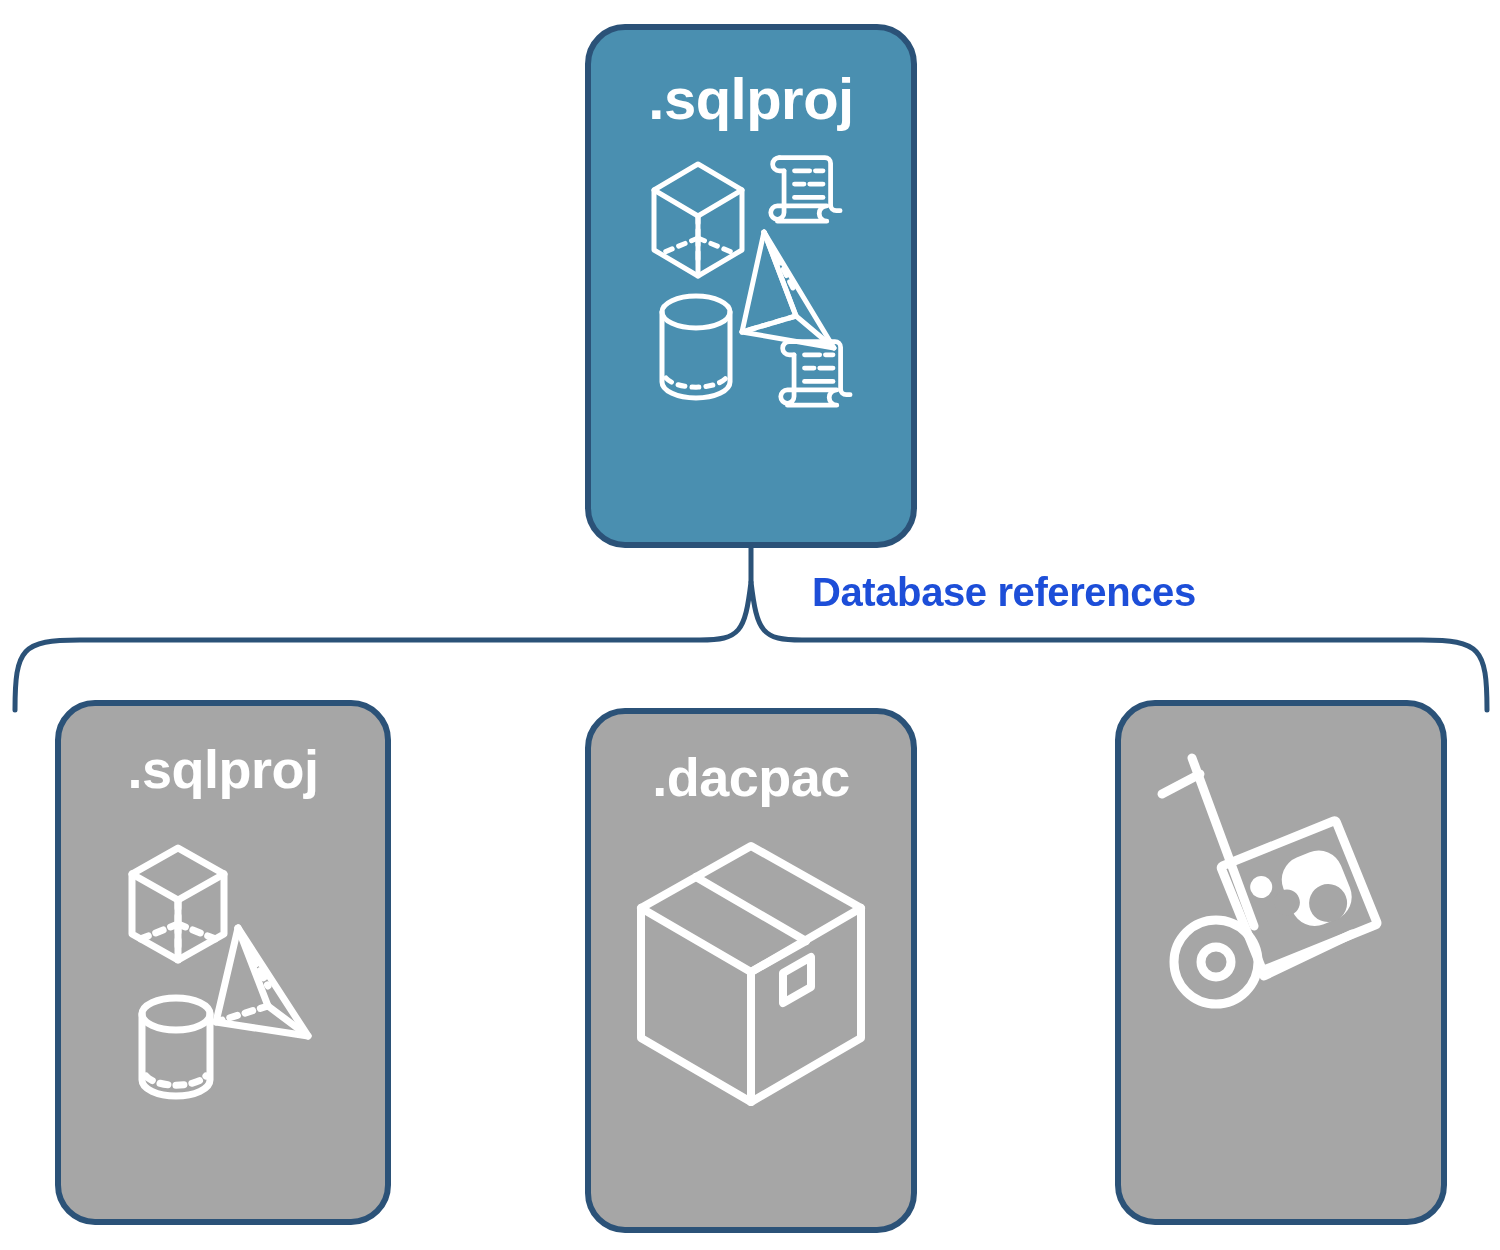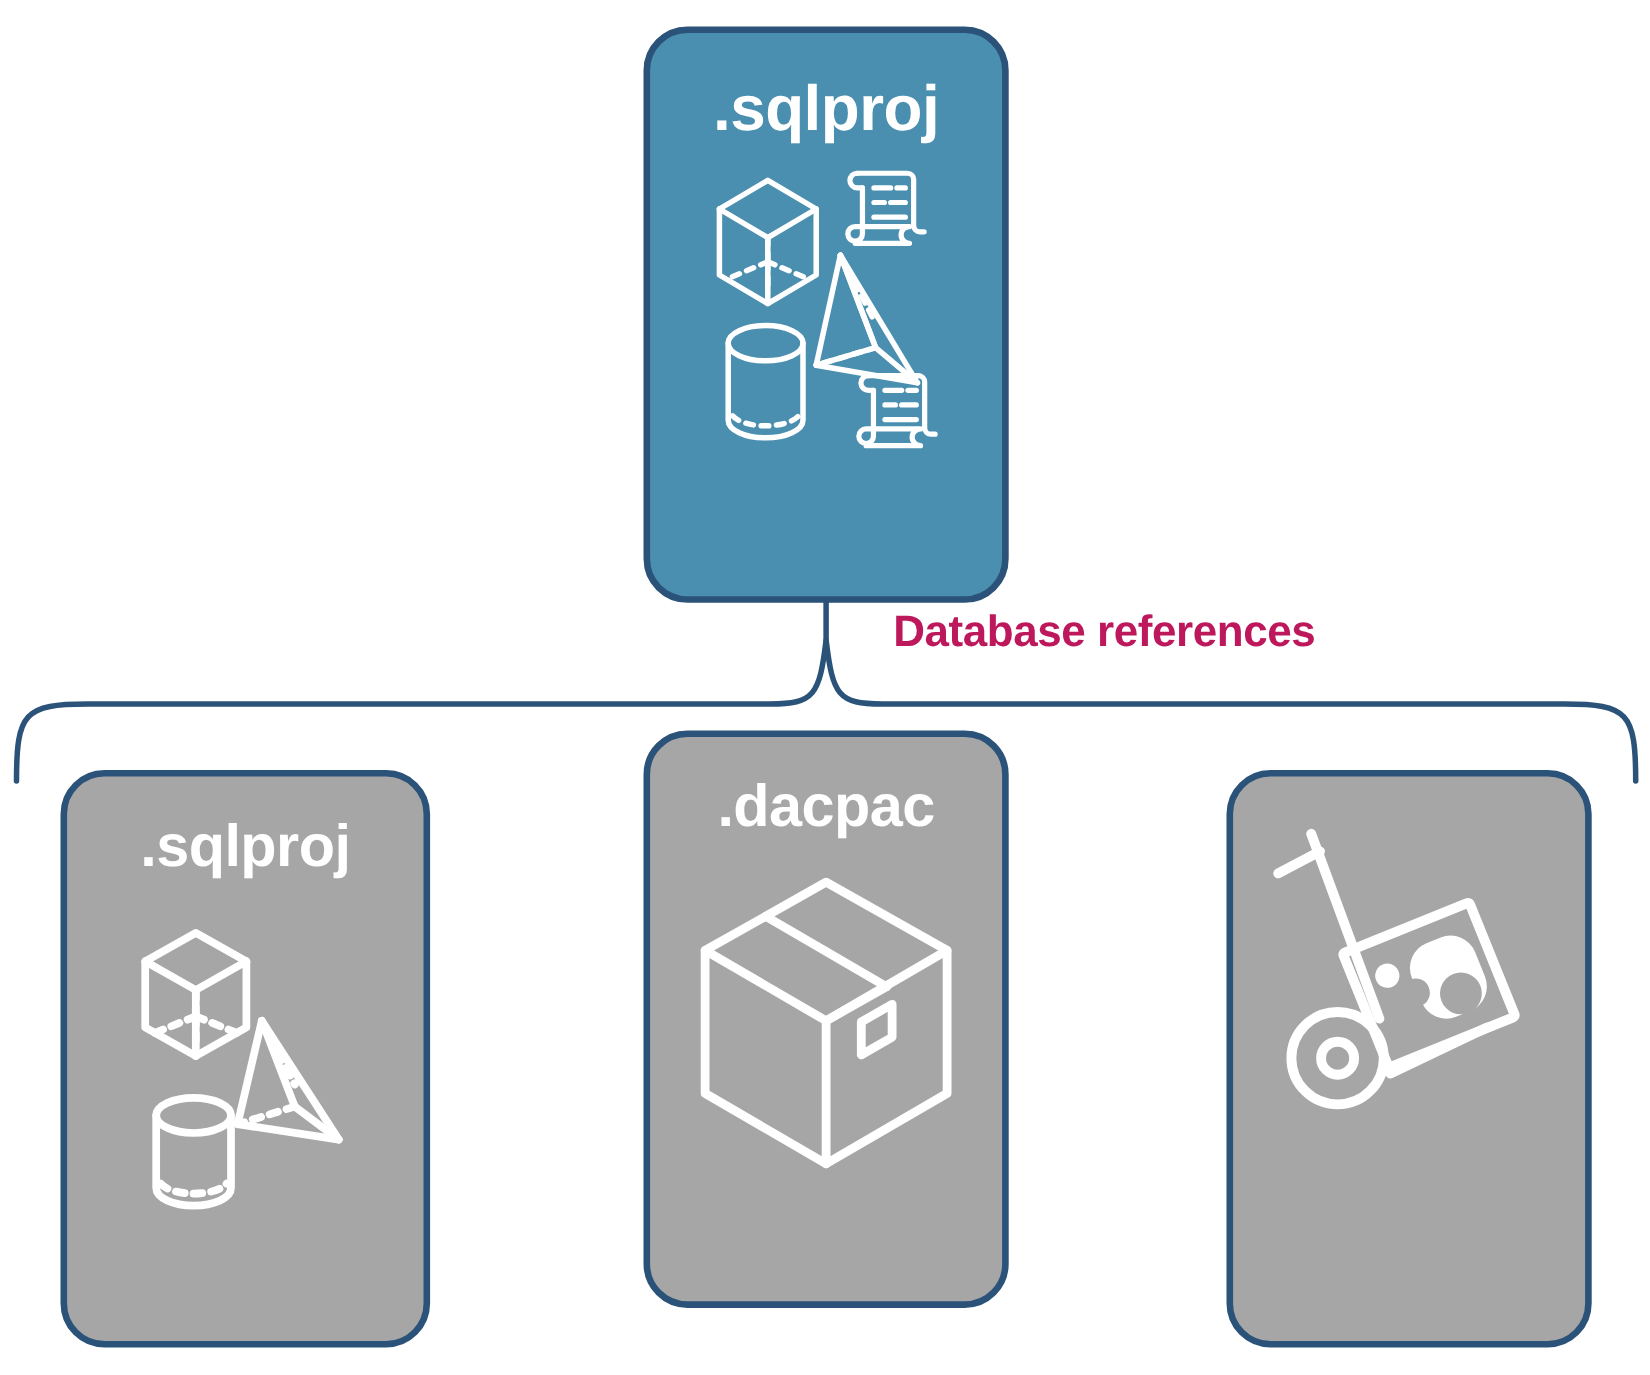--- a/index.html
+++ b/index.html
@@ -61,21 +61,21 @@
     margin-top: 40px;
   }
   #card-root .icon-area {
     margin-top: 14px;
     width: 230px;
     height: 270px;
   }
 
   
   #card-sqlproj { left: 55px;   top: 700px; width: 336px; height: 525px; }
-  #card-dacpac  { left: 585px;  top: 664px; width: 332px; height: 525px; }
+  #card-dacpac  { left: 585px;  top: 708px; width: 332px; height: 525px; }
   #card-nupkg   { left: 1115px; top: 700px; width: 332px; height: 525px; }
 
   .card.secondary .card-title {
     font-size: 54px;
     margin-top: 36px;
   }
   .card.secondary .icon-area {
     margin-top: 26px;
     width: 250px;
     height: 290px;
@@ -94,22 +94,22 @@
     width: 1500px;
     height: 190px;
     pointer-events: none;
   }
   #brace-layer svg { display: block; width: 100%; height: 100%; }
 
   
   #connector-label {
     position: absolute;
     left: 812px;
-    top: 554px;
-    color: #be185d;
+    top: 572px;
+    color: #1d4ed8;
     font-size: 40px;
     font-weight: bold;
     letter-spacing: -0.4px;
     white-space: nowrap;
     line-height: 1;
   }
 </style>
 </head>
 <body>
 

